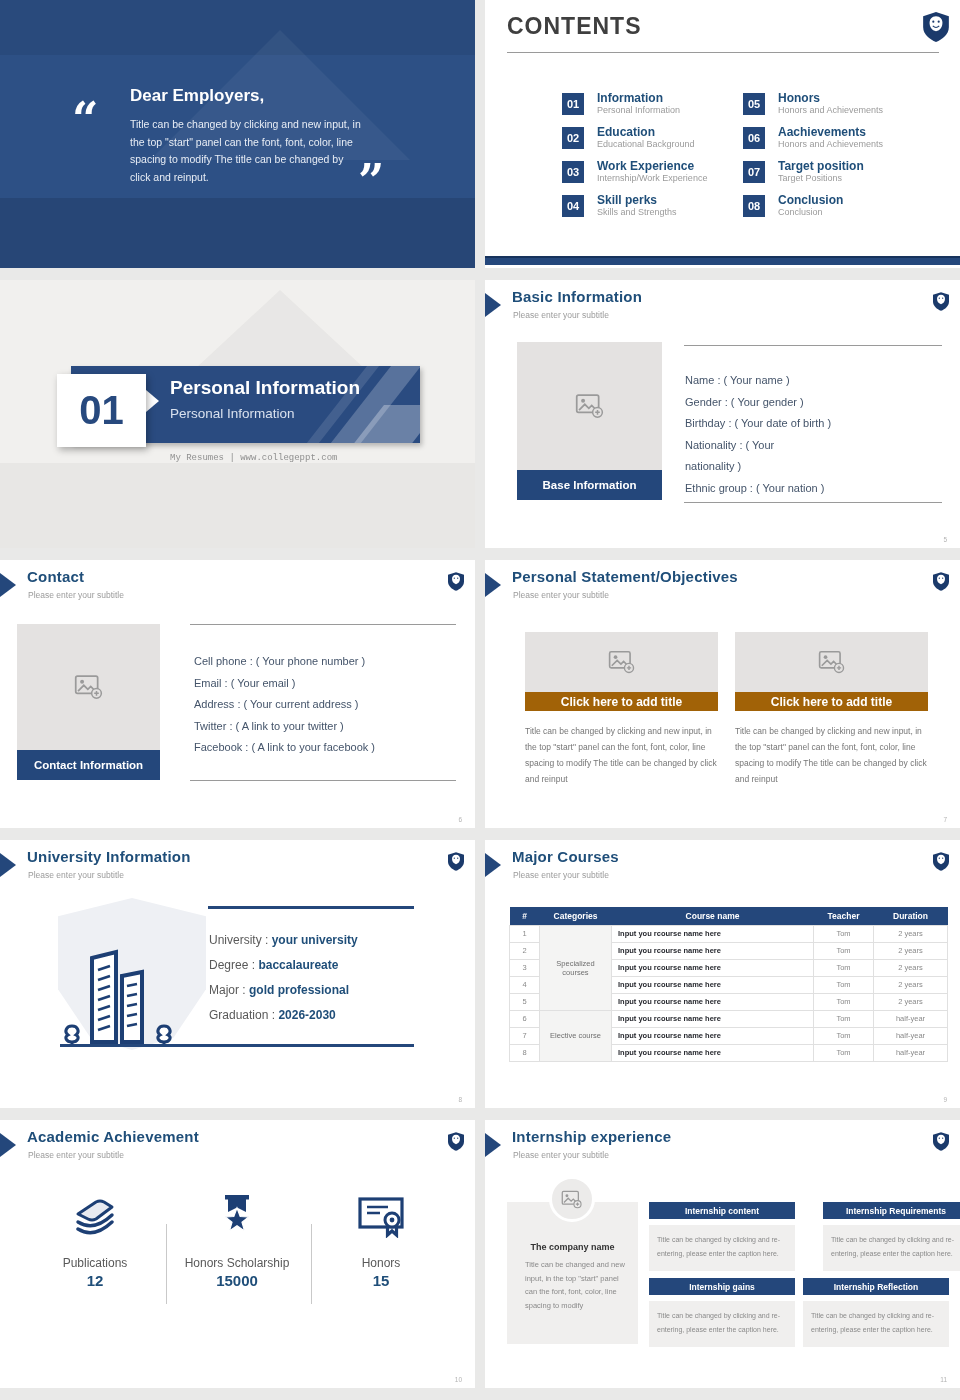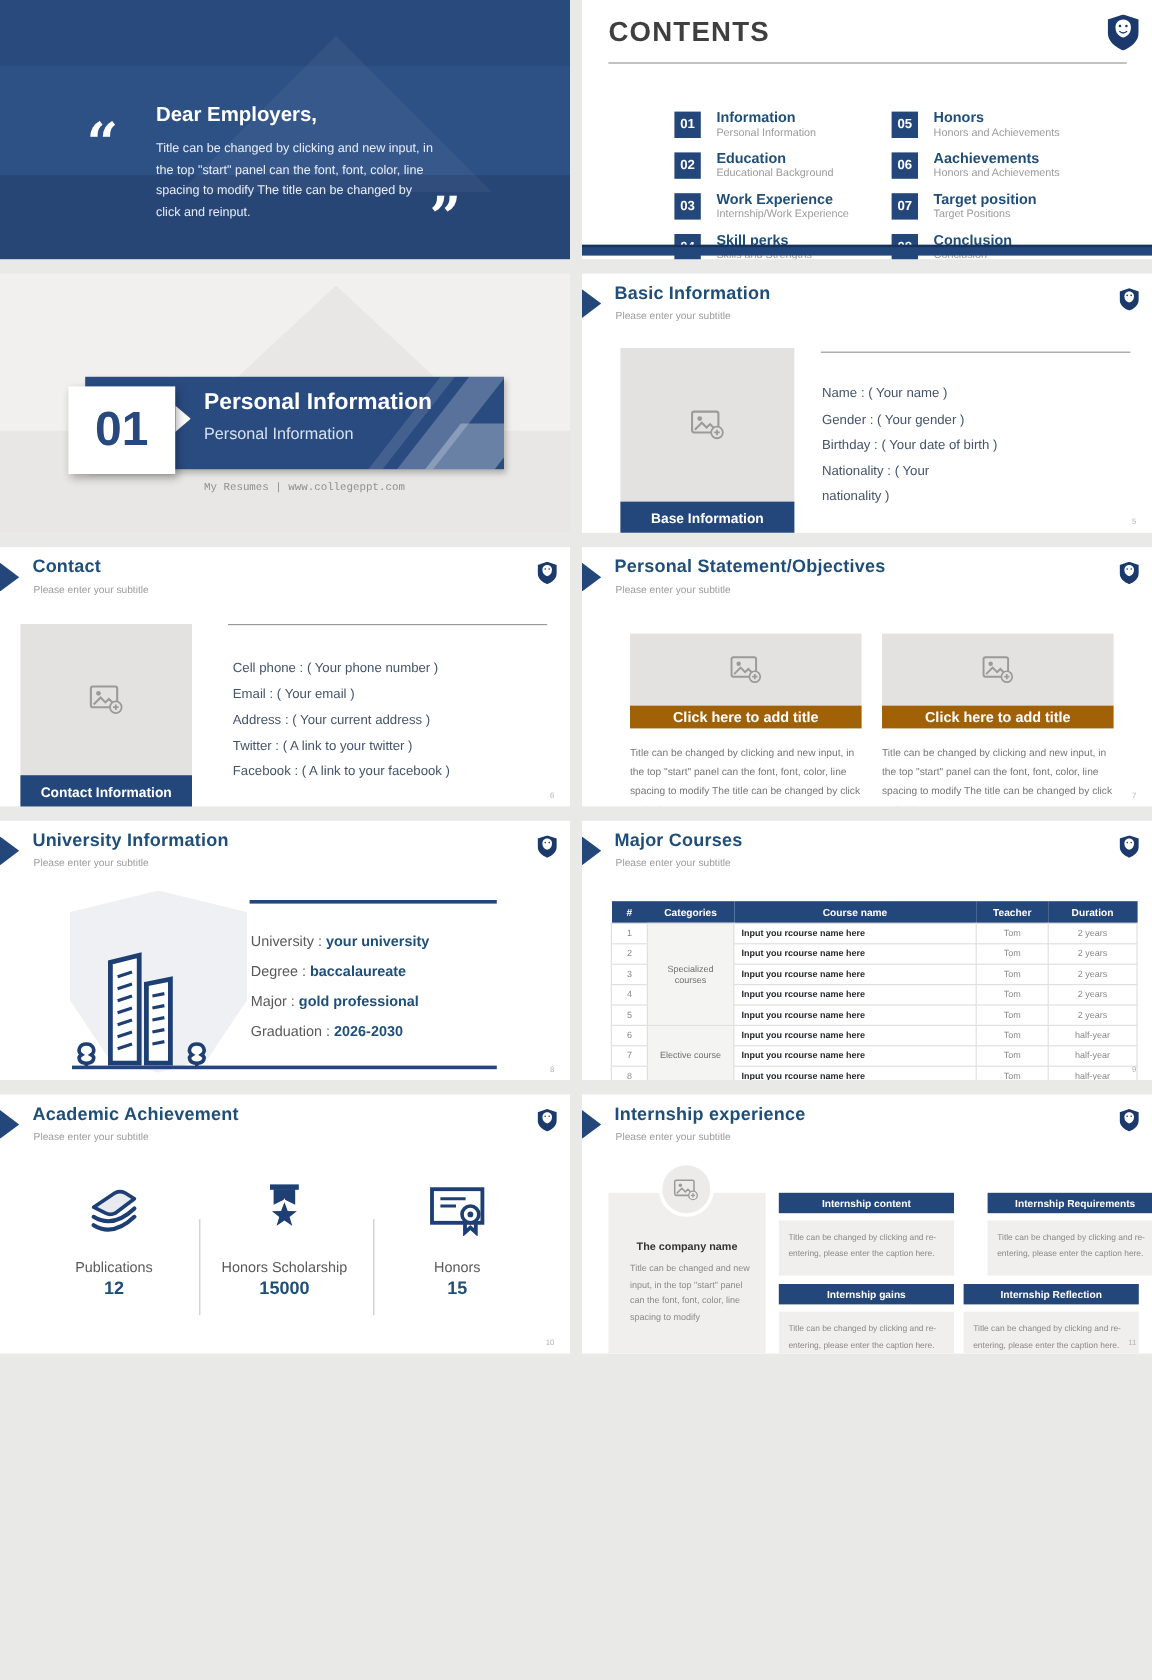--- a/index.html
+++ b/index.html
@@ -4,21 +4,21 @@
 <style>
   * { box-sizing: border-box; }
   body {
     margin: 0; width: 960px; background: #e9e9e8;
     font-family: "Liberation Sans", sans-serif;
   }
   .grid {
     display: grid; grid-template-columns: 475px 475px;
     column-gap: 10px; row-gap: 12px; padding-bottom: 12px;
   }
-  .slide { position: relative; width: 475px; height: 216px; background: #fff; overflow: hidden; }
+  .slide { position: relative; width: 475px; height: 268px; background: #fff; overflow: hidden; }
 
   
   .head-arrow { position:absolute; left:0; top:13px; width:16px; height:24px; background:#24477b;
     clip-path: polygon(0 0, 100% 50%, 0 100%); }
   .head-title { position:absolute; left:27px; top:8px; font-size:15px; font-weight:bold; color:#1f4e79; letter-spacing:.2px; }
   .head-sub { position:absolute; left:28px; top:30px; font-size:8.5px; color:#9b9b9b; }
   .logo { position:absolute; right:11px; top:12px; }
   .pagenum { position:absolute; right:13px; bottom:5px; font-size:6.5px; color:#b3b3b3; }
 
   .photo-box { position:absolute; background:#e4e2e1; display:flex; align-items:center; justify-content:center; }
@@ -222,20 +222,21 @@
         </svg>
     </div>
     <div class="caption-bar" style="left:32px;top:190px;width:145px;height:30px;">Base Information</div>
     <div class="hr-thin" style="left:199px;top:65px;width:258px;"></div>
     <div class="fields" style="left:200px;top:90px;width:258px;">
       <div class="fline">Name :  ( Your name )</div>
       <div class="fline">Gender :  ( Your gender )</div>
       <div class="fline">Birthday :  ( Your date of birth )</div>
       <div class="fline">Nationality :  ( Your</div>
       <div class="fline">nationality )</div>
+      <div class="fline">Ethnic group :  ( Your nation )</div>
     </div>
     <div class="hr-thin" style="left:199px;top:222px;width:258px;"></div>
     <div class="pagenum">5</div>
   </div>
 
   <div class="slide">
     <div class="head-arrow"></div>
     <div class="head-title">Contact</div>
     <div class="head-sub">Please enter your subtitle</div>
     <span class="logo">

